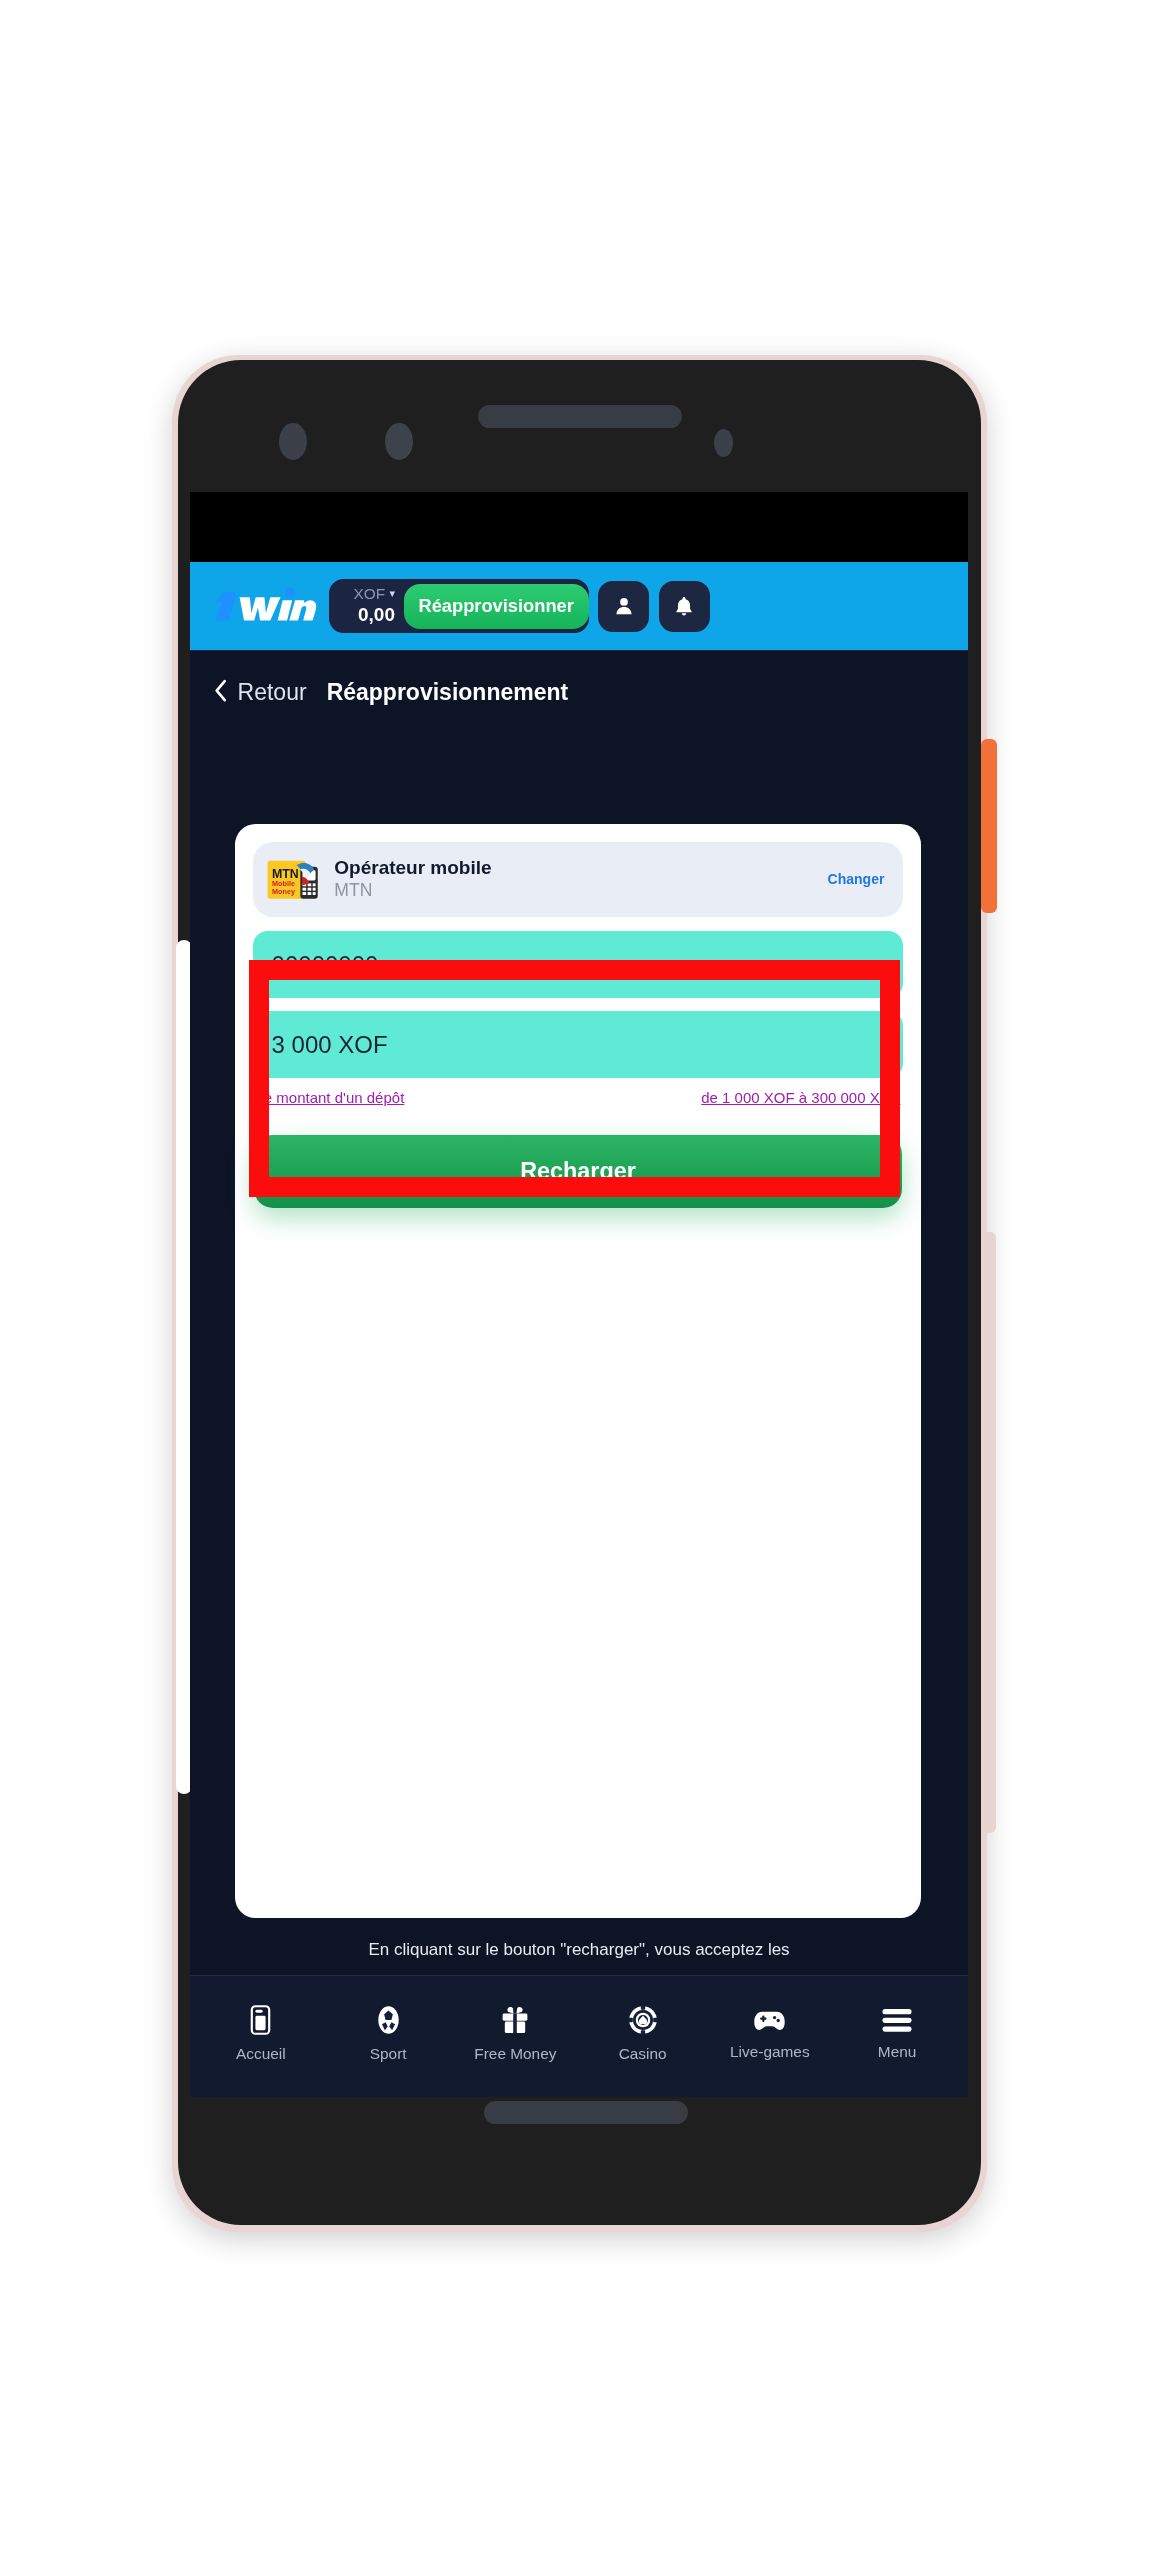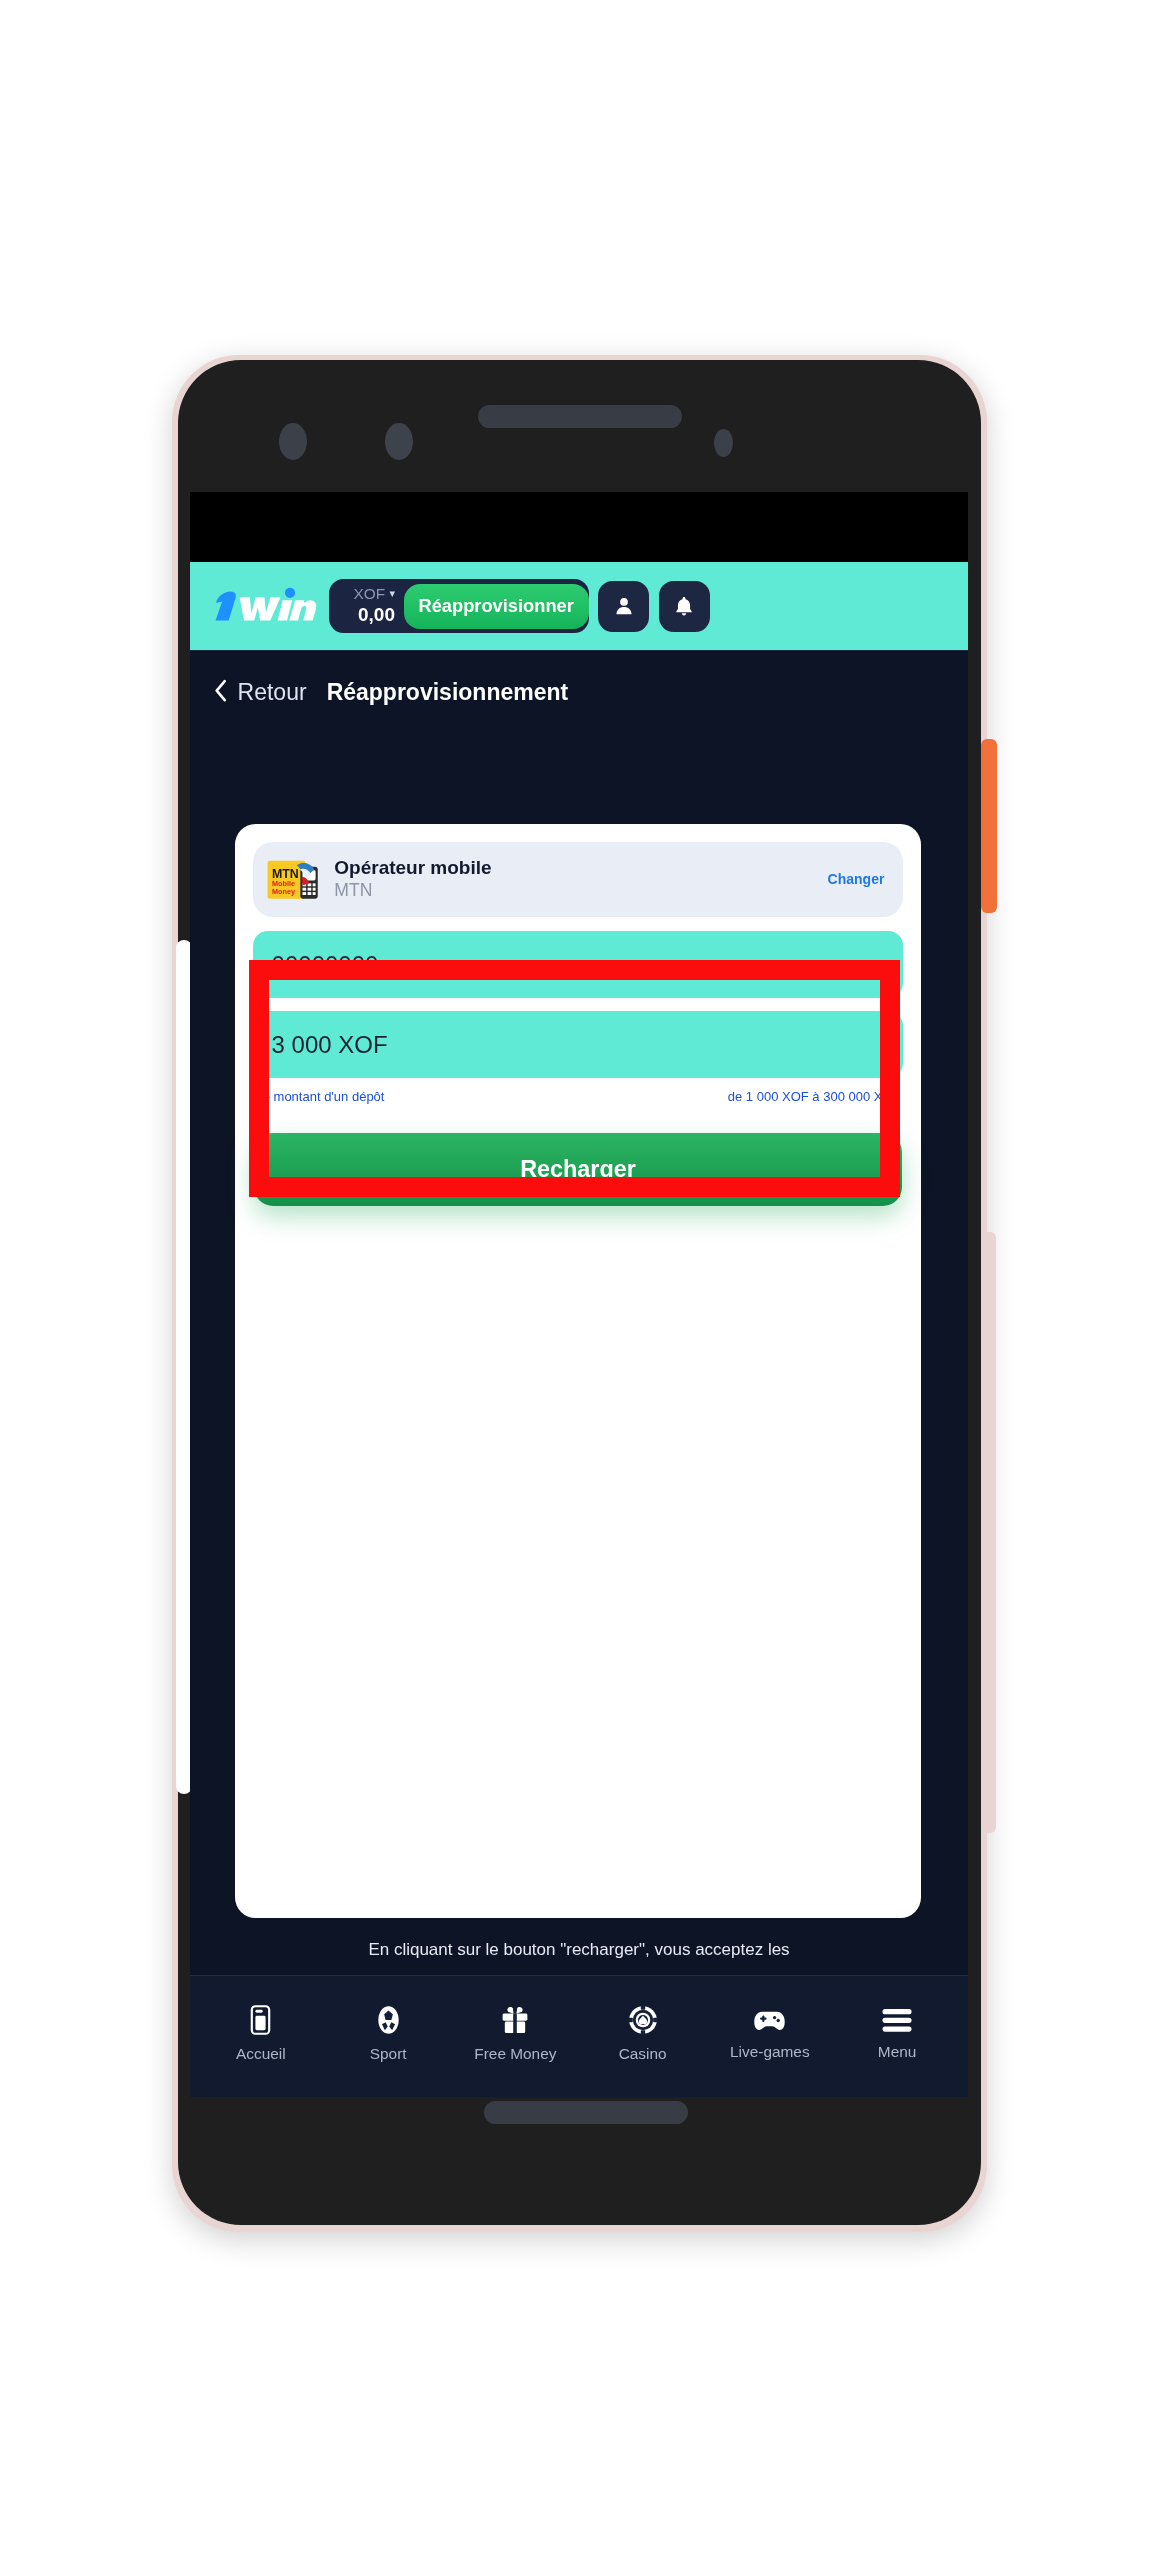--- a/index.html
+++ b/index.html
@@ -32,21 +32,21 @@
 
   
   #screen{
     position:absolute;left:190px;top:492px;width:778px;height:1605px;
     background:#0d1426;overflow:hidden;
   }
   #status-bar{height:70px;background:#000000;}
 
   
   #app-header{
-    height:89px;background:#5eead4;
+    height:89px;background:#0ea5e9;
     display:flex;align-items:center;padding:16px 19px;
     border-bottom:0.7px solid #1d2740;
     box-sizing:border-box;
   }
   #logo{width:110px;flex:0 0 auto;display:flex;align-items:center;}
   #logo svg{display:block;}
 
   #balance-pill{
     margin-left:10.3px;height:54px;border-radius:14.7px;background:#1b2440;
     display:flex;align-items:center;padding:0 0 0 11.7px;box-sizing:border-box;
@@ -105,21 +105,21 @@
   .text-field{
     height:67px;background:#5eead4;border-radius:14.7px;
     display:flex;align-items:center;padding:0 19px;box-sizing:border-box;
     color:#1d2333;font-size:24px;cursor:text;
   }
   .text-field + .text-field{margin-top:13px;}
   #field-hint-row{
     display:flex;justify-content:space-between;align-items:center;
     margin-top:10.3px;padding:0 2.9px;
   }
-  .hint-text{color:#1d4ed8;font-size:13px;}
+  .hint-text{color:#a21caf;font-size:15px;text-decoration:underline;}
 
   
   #chips-wrap{margin-top:26px;display:flex;flex-wrap:wrap;justify-content:center;gap:13px 16px;}
   .amount-chip{
     height:45px;border-radius:13px;background:#eef0f7;border:none;cursor:pointer;
     color:#6d7486;font-size:17.6px;padding:0 20.5px;
     font-family:"Liberation Sans",sans-serif;white-space:nowrap;
   }
 
   

